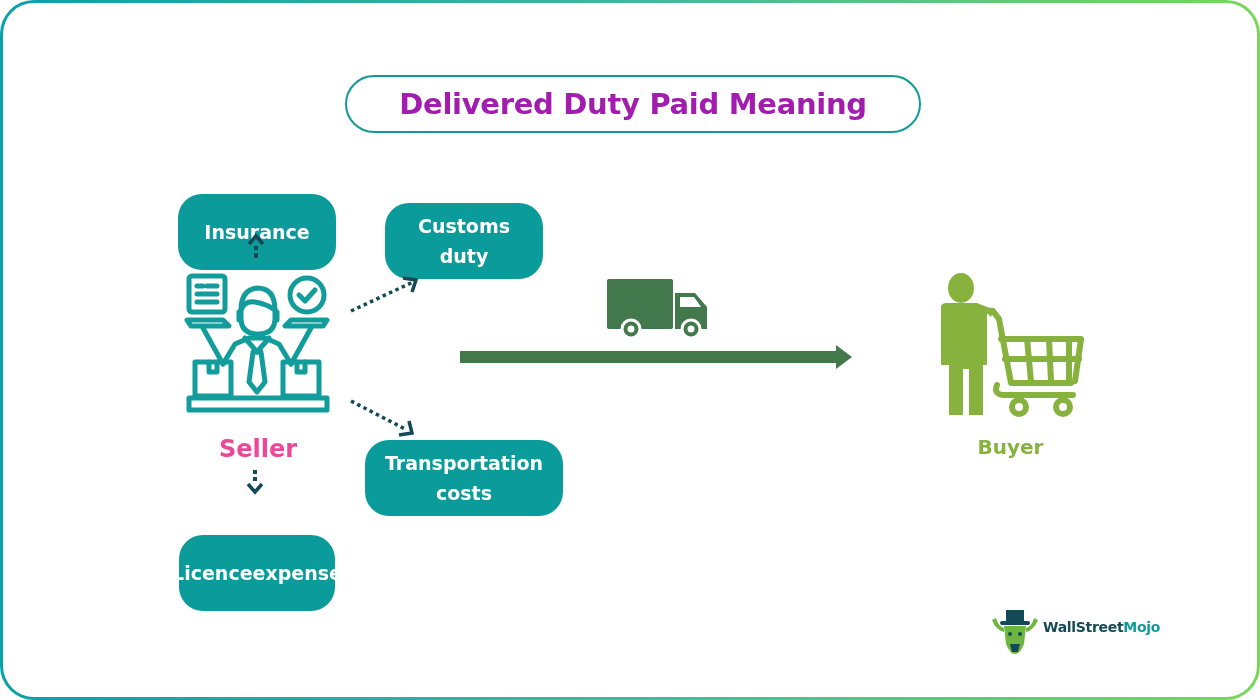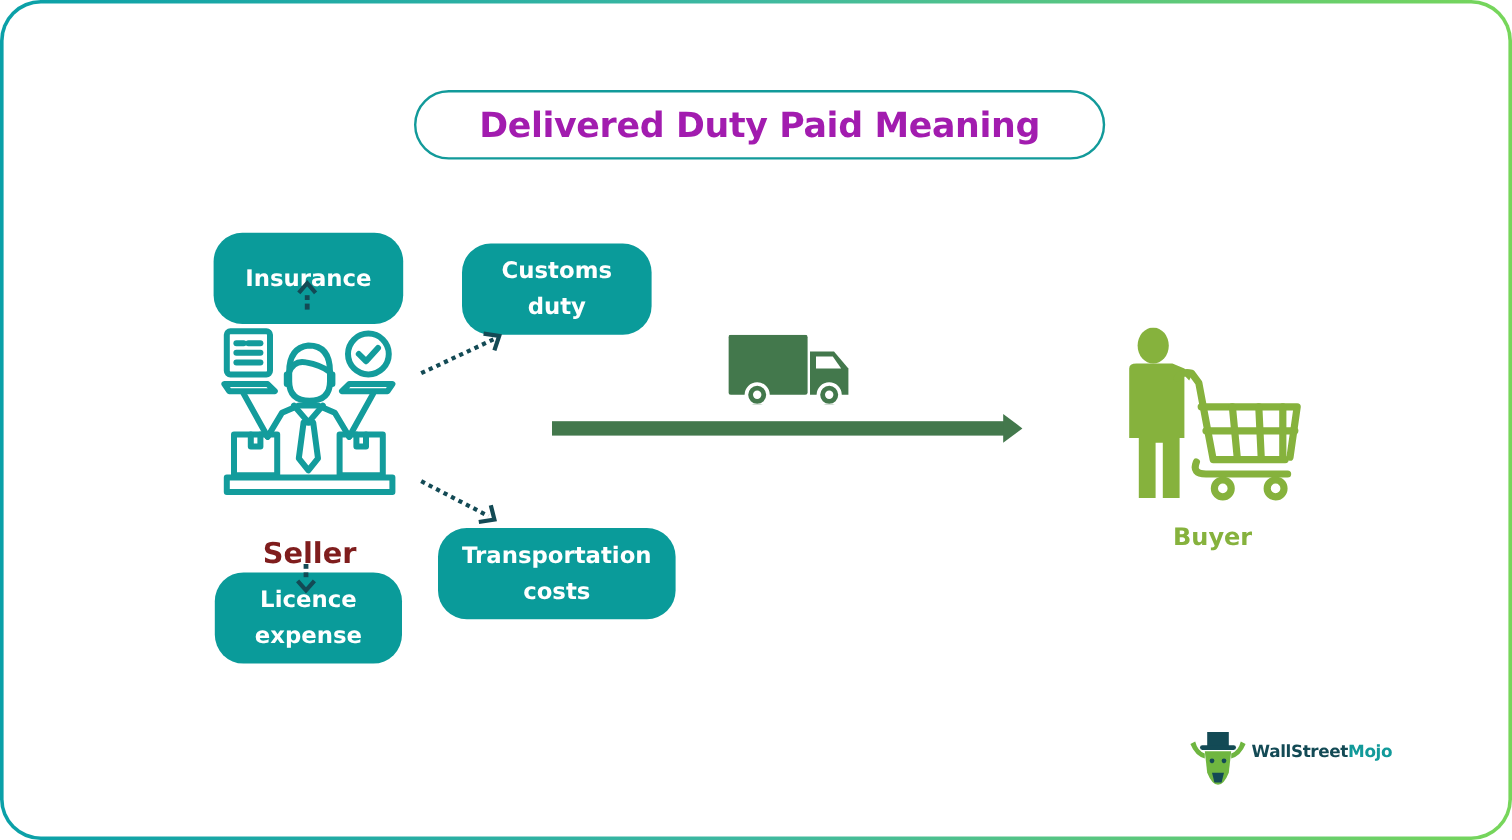--- a/index.html
+++ b/index.html
@@ -26,21 +26,21 @@
   }
   .pill {
     position: absolute; background: #0a9b9a; color: #ffffff;
     border-radius: 24px;
     display: flex; align-items: center; justify-content: center; text-align: center;
     font-weight: bold; font-size: 19px; line-height: 30px;
   }
   .pill span { display: block; }
   .label-seller {
     position: absolute; left: 180px; top: 432px; width: 150px; text-align: center;
-    font-weight: bold; font-size: 24px; color: #7f1d1d; margin-top: 12px;
+    font-weight: bold; font-size: 24px; color: #ec4899;
   }
   .label-buyer {
     position: absolute; left: 935px; top: 432px; width: 145px; text-align: center;
     font-weight: bold; font-size: 20px; color: #86b23d;
   }
   .abs { position: absolute; }
   .logo-text {
     position: absolute; left: 1040px; top: 616px;
     font-weight: bold; font-size: 14px; letter-spacing: -0.3px;
   }
@@ -64,21 +64,21 @@
     <div class="pill" style="left:362px;top:437px;width:198px;height:76px;flex-direction:column;">
       <span>Transportation</span>
       <span>costs</span>
     </div>
 
     <div class="pill" style="left:382px;top:200px;width:158px;height:76px;flex-direction:column;">
       <span>Customs</span>
       <span>duty</span>
     </div>
 
-    <div class="pill" style="left:176px;top:474px;width:156px;height:76px;flex-direction:column;">
+    <div class="pill" style="left:176px;top:532px;width:156px;height:76px;">
       <span>Licence</span>
       <span>expense</span>
     </div>
 
     <svg class="abs" style="left:0;top:0;" width="1254" height="694">
       <g fill="#134a55" stroke="#134a55">
 
         <g>
           <rect x="251" y="250" width="4" height="5" stroke="none"></rect>
           <rect x="251" y="243" width="4" height="4" stroke="none"></rect>

